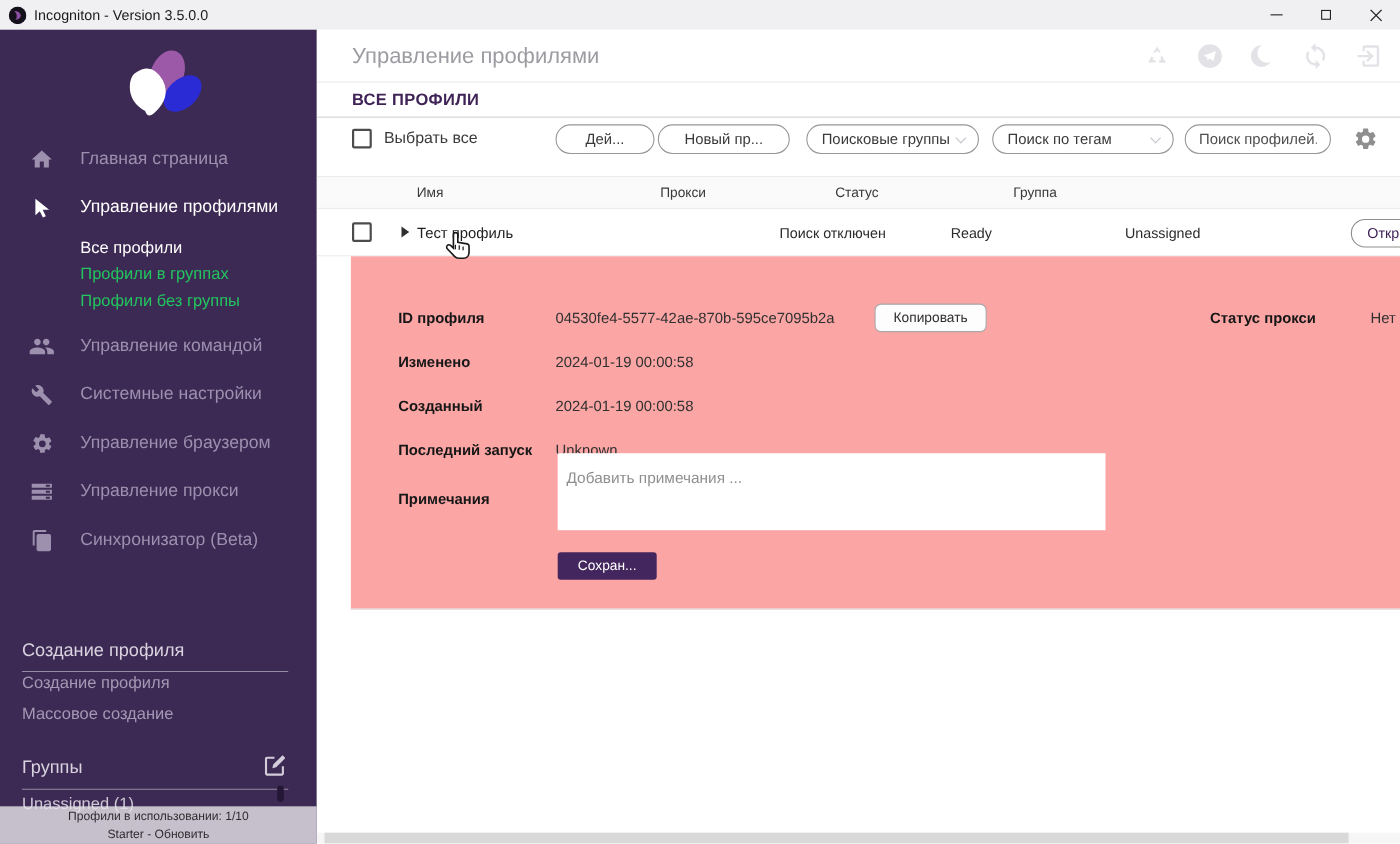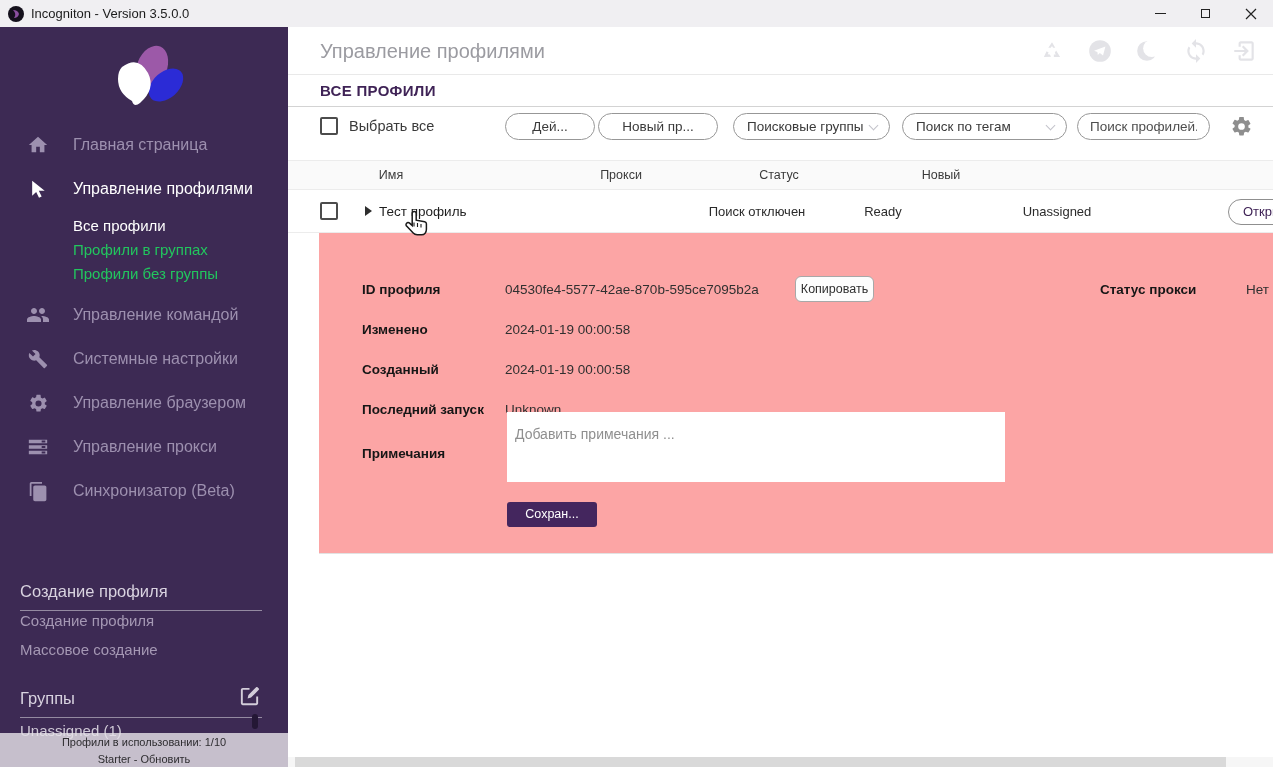--- a/index.html
+++ b/index.html
@@ -61,21 +61,21 @@
   .expander { position:absolute; left:77px; top:16px; width:0; height:0; border-left:7px solid #2e2e2e; border-top:5px solid transparent; border-bottom:5px solid transparent; }
   .td-name { position:absolute; left:91px; line-height:43px; font-size:13.5px; color:#1e1e1e; }
   .td { position:absolute; line-height:43px; font-size:13px; color:#2b2b2b; transform:translateX(-50%); }
   .open-btn { position:absolute; left:940px; top:9px; width:78px; height:26px; background:#fff; border:1px solid #8f8f8f; border-radius:14px; font-size:13px; color:#3f2356; line-height:24px; padding-left:14px; white-space:nowrap; overflow:hidden; }
   .hand-cursor { position:absolute; left:117px; top:183px; z-index:50; }
 
   
   .panel { position:absolute; left:31px; top:206px; width:954px; height:321px; background:#fca5a5; border-bottom:1px solid #e2e2e2; }
   .p-label { position:absolute; left:43px; font-size:13.5px; font-weight:700; color:#161616; }
   .p-value { position:absolute; left:186px; font-size:13.5px; color:#303030; }
-  .copy-btn { position:absolute; left:476px; top:43px; width:79px; height:26px; background:#fdfdfd; border:1px solid #a8a8a8; border-radius:6px; font-size:12.5px; color:#2f2f2f; text-align:center; line-height:24px; }
+  .copy-btn { position:absolute; left:476px; top:43px; width:102px; height:26px; background:#fdfdfd; border:1px solid #a8a8a8; border-radius:6px; font-size:12.5px; color:#2f2f2f; text-align:center; line-height:24px; }
   .p-proxy-label { position:absolute; left:781px; top:49px; font-size:13.5px; font-weight:700; color:#161616; }
   .p-proxy-value { position:absolute; left:927px; top:49px; font-size:13.5px; color:#303030; }
   .notes-area { position:absolute; left:188px; top:179px; width:498px; height:70px; background:#ffffff; border:none; resize:none; font-family:"Liberation Sans", sans-serif; font-size:14px; color:#333; padding:14px 8px; outline:none; }
   .notes-area::placeholder { color:#8f8f8f; opacity:1; }
   .save-btn { position:absolute; left:188px; top:269px; width:90px; height:25px; background:#44265e; border:none; border-radius:3px; color:#fff; font-size:12.5px; text-align:center; line-height:25px; }
 
   
   .hscroll { position:absolute; left:0; bottom:0; width:985px; height:10px; background:#f6f6f6; }
   .hscroll .thumb { position:absolute; left:7px; top:0; width:931px; height:10px; background:#d9d9d9; }
 </style>
@@ -259,21 +259,21 @@
         <svg width="23" height="23" viewBox="0 0 24 24" fill="currentColor">
             <path d="M19.14 12.94a7 7 0 0 0 .06-.94 7 7 0 0 0-.06-.94l2.03-1.58a.5.5 0 0 0 .12-.64l-1.92-3.32a.5.5 0 0 0-.61-.22l-2.39.96a7.3 7.3 0 0 0-1.63-.94l-.36-2.54A.5.5 0 0 0 13.89 2h-3.78a.5.5 0 0 0-.49.42l-.36 2.54a7.3 7.3 0 0 0-1.63.94l-2.39-.96a.5.5 0 0 0-.61.22L2.71 8.48a.5.5 0 0 0 .12.64l2.03 1.58a7 7 0 0 0 0 1.88l-2.03 1.58a.5.5 0 0 0-.12.64l1.92 3.32c.14.24.42.34.61.22l2.39-.96c.5.38 1.05.7 1.63.94l.36 2.54c.04.24.25.42.49.42h3.78c.24 0 .45-.18.49-.42l.36-2.54a7.3 7.3 0 0 0 1.63-.94l2.39.96c.23.09.47 0 .61-.22l1.92-3.32a.5.5 0 0 0-.12-.64zM12 15.5A3.5 3.5 0 1 1 15.5 12 3.5 3.5 0 0 1 12 15.5z"></path>
           </svg>
       </span>
     </div>
 
     <div class="thead">
       <div class="th" style="left:103px">Имя</div>
       <div class="th" style="left:333px">Прокси</div>
       <div class="th" style="left:491px">Статус</div>
-      <div class="th" style="left:653px">Новый</div>
+      <div class="th" style="left:653px">Группа</div>
     </div>
 
     <div class="trow">
       <div class="cbox"></div>
       <div class="expander"></div>
       <div class="td-name">Тест профиль</div>
       <div class="td" style="left:469px">Поиск отключен</div>
       <div class="td" style="left:595px">Ready</div>
       <div class="td" style="left:769px">Unassigned</div>
       <div class="open-btn">Открыть</div>

